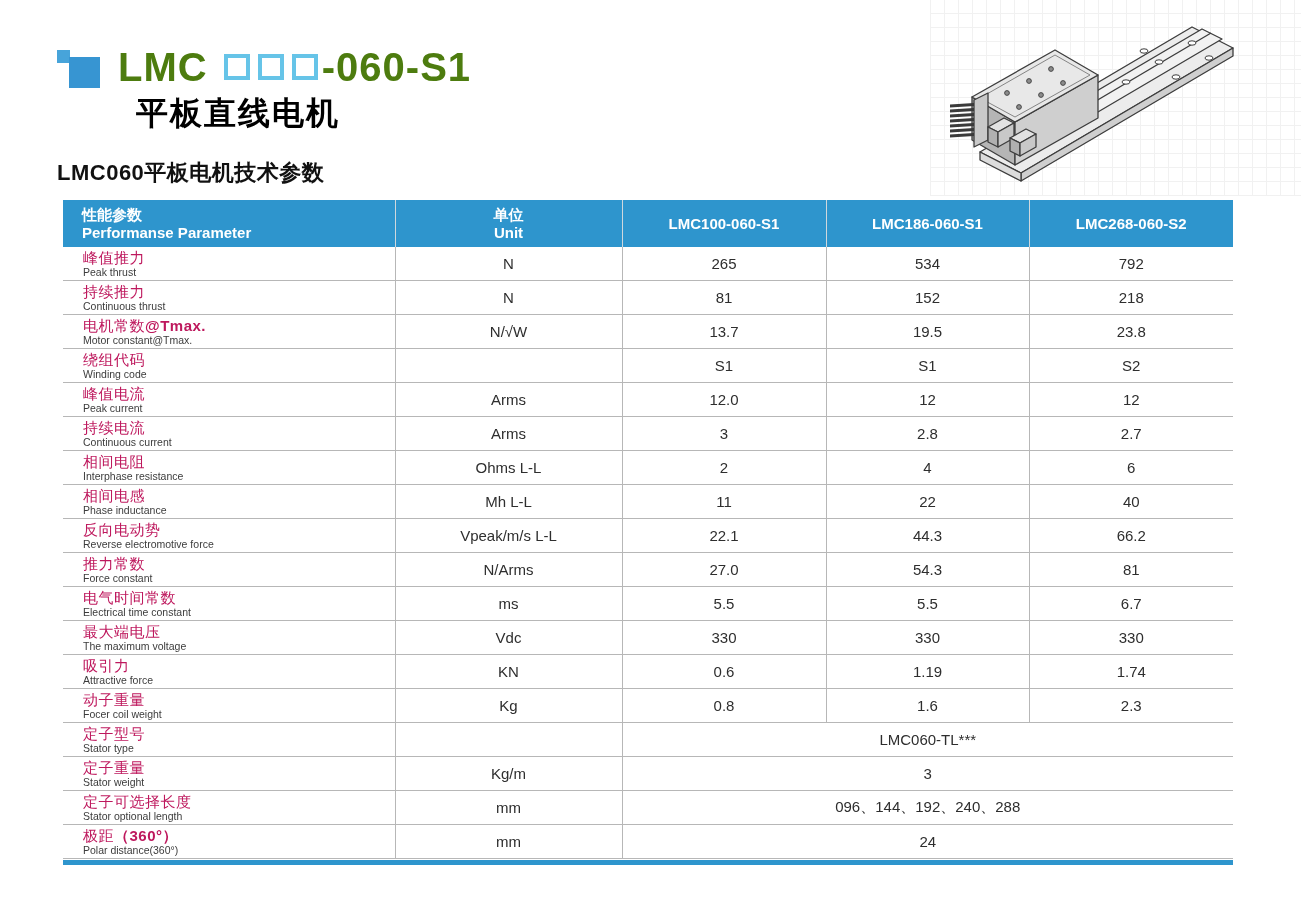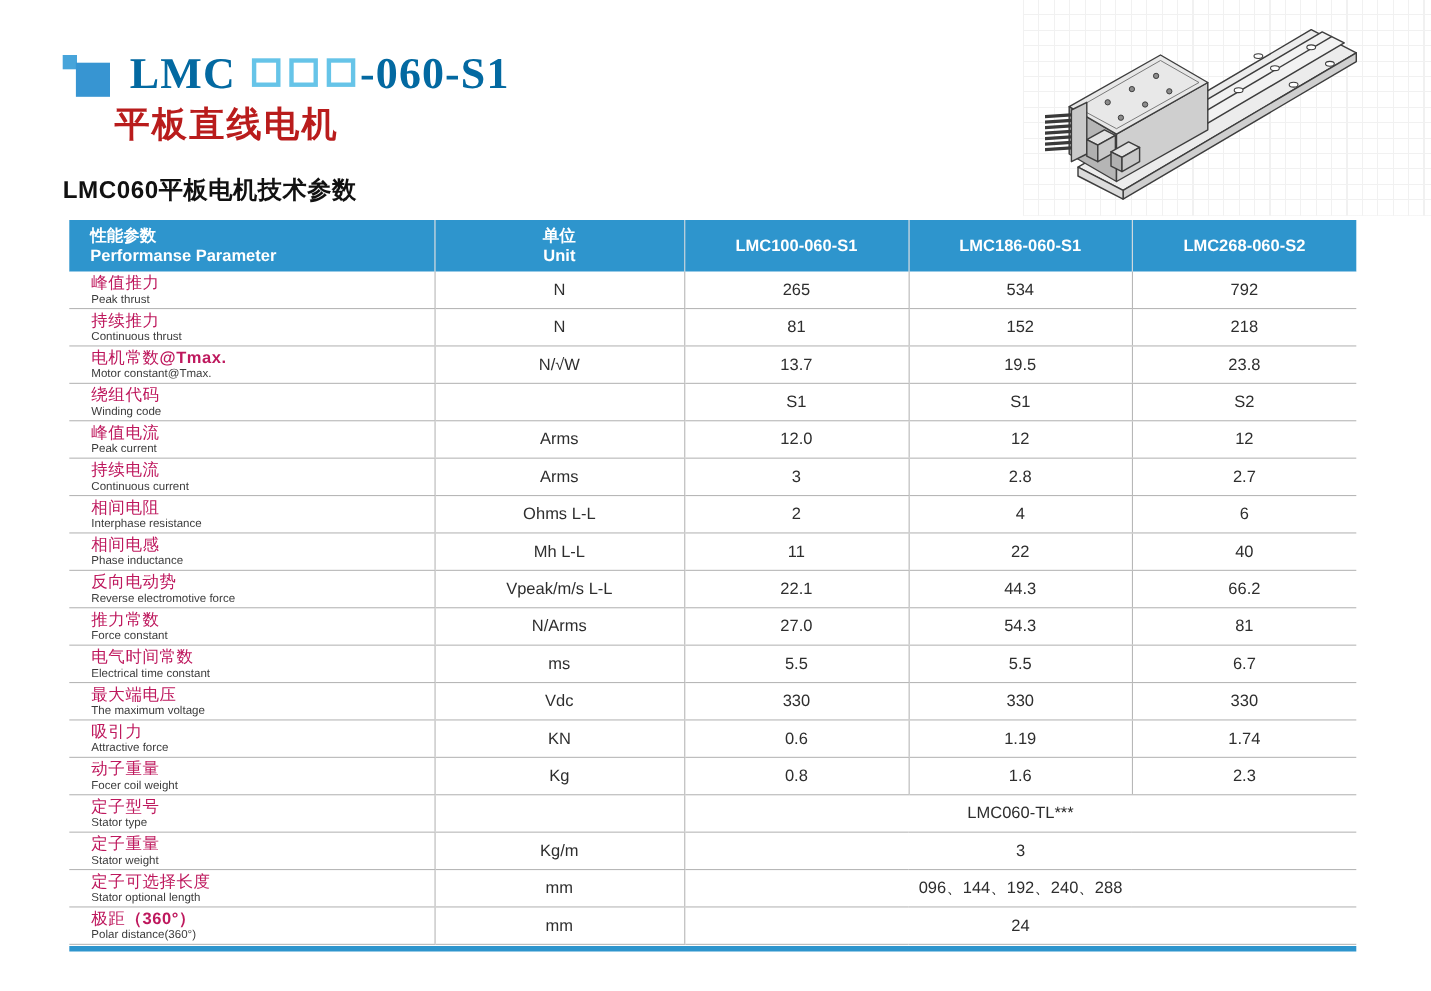--- a/index.html
+++ b/index.html
@@ -15,31 +15,31 @@
   .logo-sq-small {
     position: absolute; left: 57px; top: 50px;
     width: 13px; height: 13px; background: #47a4da;
   }
   .logo-sq-large {
     position: absolute; left: 69px; top: 57px;
     width: 31px; height: 31px; background: #3795d2;
   }
   .model-title {
     position: absolute; left: 118px; top: 44px;
-    font-size: 40px; font-weight: bold; color: #0369a1;
-    letter-spacing: 1px; line-height: 46px; white-space: nowrap; font-family: Liberation Serif, serif;
+    font-size: 40px; font-weight: bold; color: #4d7c0f;
+    letter-spacing: 1px; line-height: 46px; white-space: nowrap;
   }
   .ph-box {
     display: inline-block; width: 26px; height: 26px;
     border: 4px solid #66c4e8; margin: 0 4px; vertical-align: 1px;
     background: transparent;
   }
   .subtitle {
-    position: absolute; left: 104px; top: 92px;
-    font-size: 32px; font-weight: bold; color: #b91c1c;
+    position: absolute; left: 136px; top: 92px;
+    font-size: 32px; font-weight: bold; color: #000000;
     letter-spacing: 2px;
   }
   .section-title {
     position: absolute; left: 57px; top: 158px;
     font-size: 22px; font-weight: bold; color: #111111;
     letter-spacing: 0.5px;
   }
 
   
   .grid-bg {

